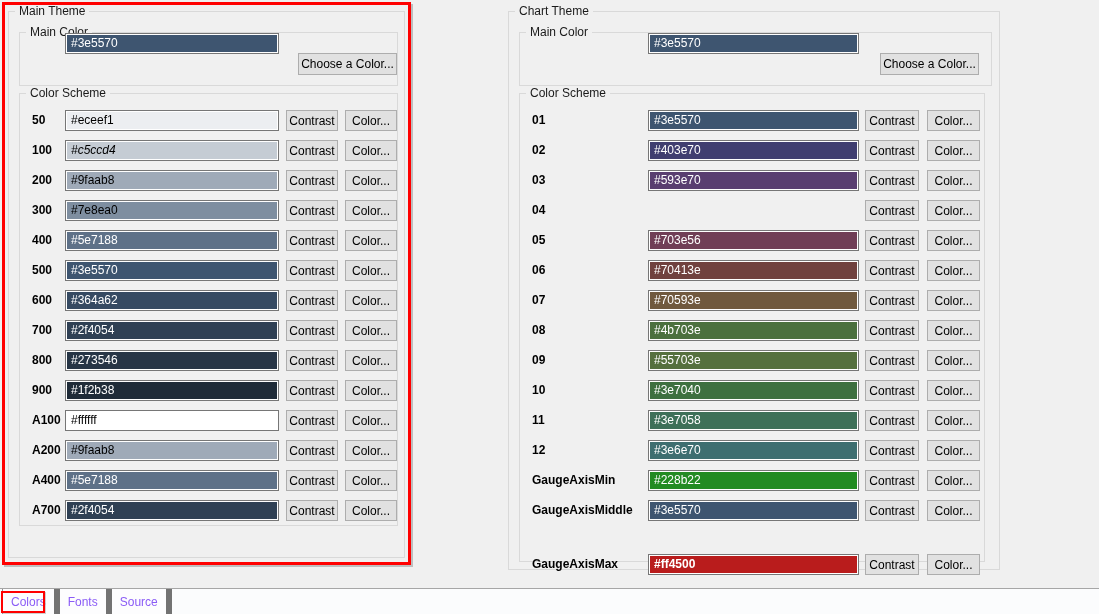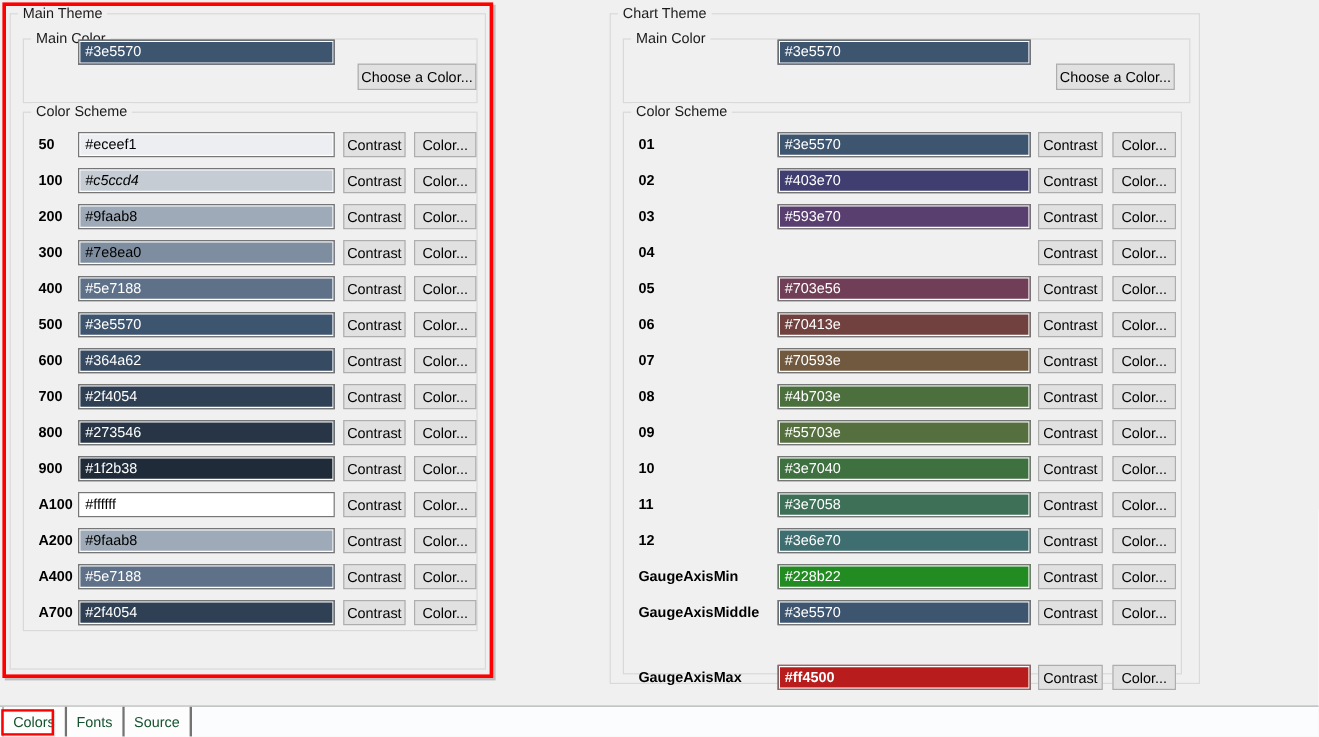--- a/index.html
+++ b/index.html
@@ -61,21 +61,21 @@
   #ann-main{left:2px;top:2px;width:409px;height:563px;}
   #ann-tab{left:1px;top:591px;width:44px;height:22px;border-width:2px;box-shadow:1px 1px 0 rgba(150,150,150,.45);}
   
   #tab-divider{position:absolute;left:0;top:588px;width:100%;height:1px;background:#a6a6a6;}
   #tabbar{
     position:absolute;left:0;top:589px;width:100%;height:25px;
     background:#fbfcfd;display:flex;align-items:stretch;padding-left:2px;box-sizing:border-box;
   }
   .tab{
     display:inline-flex;align-items:center;height:100%;padding:0 8px;
-    border-right:2px solid #737373;background:#fdfdfe;color:#14532d;cursor:pointer;
+    border-right:6px solid #737373;background:#fdfdfe;color:#8b5cf6;cursor:pointer;
   }
   .tab:first-child{border-left:1px solid #8f8f8f;}
 </style>
 </head>
 <body>
 
 <div id="stage">
 
   <div class="groupbox" id="main-theme">
     <span class="group-title">Main Theme</span>

